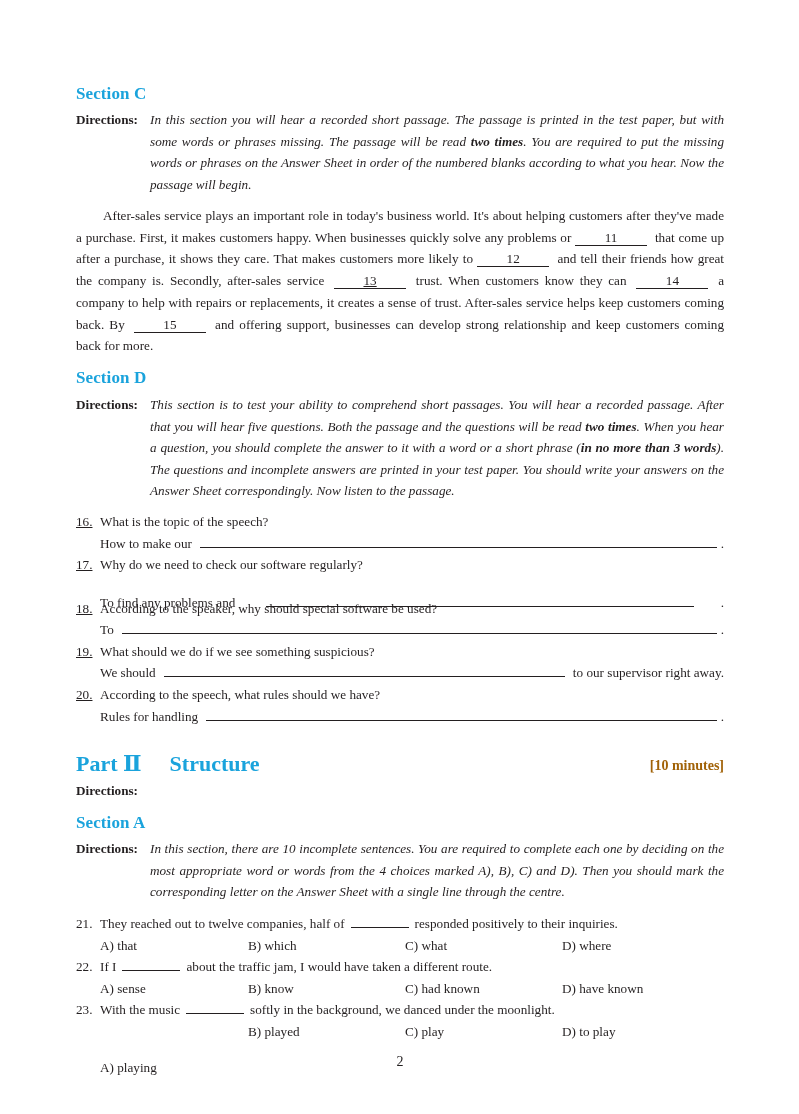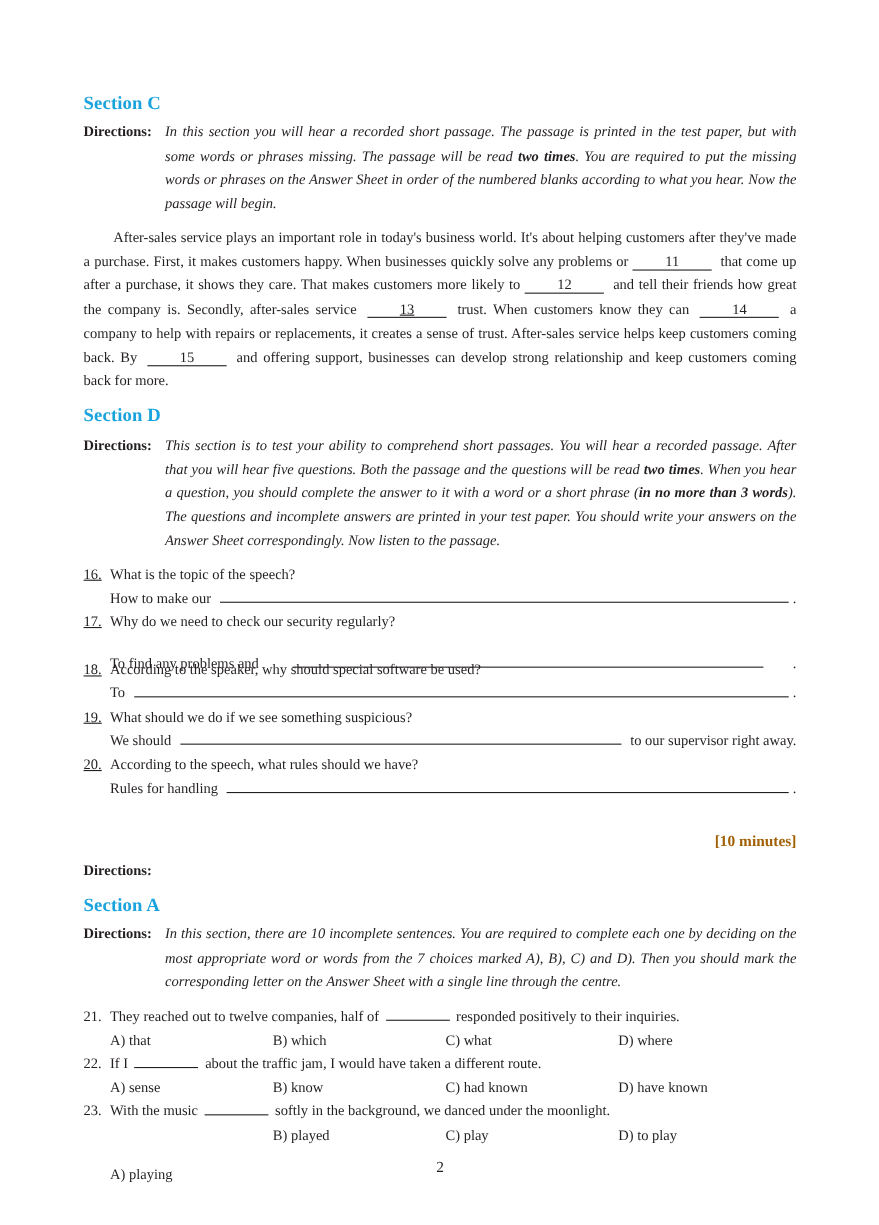--- a/index.html
+++ b/index.html
@@ -76,21 +76,21 @@
   <div class="q" style="top:511px;">
     <span class="num">16.</span><span>What is the topic of the speech?</span>
   </div>
   <div class="ans" style="top:533px;">
     <span>How to make our</span>
     <span class="line"></span>
     <span class="end">.</span>
   </div>
 
   <div class="q" style="top:554px;">
-    <span class="num">17.</span><span>Why do we need to check our security regularly?</span>
+    <span class="num">17.</span><span>Why do we need to check our software regularly?</span>
   </div>
   <div class="ans" style="top:592px;gap:23px;">
     <span>To find any problems and</span>
     <span class="line"></span>
     <span class="end">.</span>
   </div>
 
   <div class="q" style="top:598px;">
     <span class="num">18.</span><span>According to the speaker, why should special software be used?</span>
   </div>
@@ -112,30 +112,31 @@
   <div class="q" style="top:684px;">
     <span class="num">20.</span><span>According to the speech, what rules should we have?</span>
   </div>
   <div class="ans" style="top:706px;">
     <span>Rules for handling</span>
     <span class="line"></span>
     <span class="end">.</span>
   </div>
 
   <div style="position:absolute;top:750px;left:0;width:648px;height:30px;">
+    <h1 class="h-part" style="top:0;"><span>Part Ⅱ</span><span style="display:inline-block;width:28px;"></span><span>Structure</span></h1>
     <span class="part-time" style="top:8px;">[10 minutes]</span>
   </div>
   <div class="dir" style="top:780px;">
     <span class="label">Directions:</span>
   </div>
 
   <h2 class="h-section" style="top:813px;">Section A</h2>
   <div class="dir" style="top:838px;">
     <span class="label">Directions:</span>
-    <div class="body">In this section, there are 10 incomplete sentences. You are required to complete each one by deciding on the most appropriate word or words from the 7 choices marked A), B), C) and D). Then you should mark the corresponding letter on the Answer Sheet with a single line through the centre.</div>
+    <div class="body">In this section, there are 10 incomplete sentences. You are required to complete each one by deciding on the most appropriate word or words from the 4 choices marked A), B), C) and D). Then you should mark the corresponding letter on the Answer Sheet with a single line through the centre.</div>
   </div>
 
   <div class="mc" style="top:913px;">
     <span style="display:inline-block;width:24px;">21.</span><span>They reached out to twelve companies, half of</span><span class="short-blank"></span><span>responded positively to their inquiries.</span>
   </div>
   <div class="opts" style="top:935px;">
     <span class="opt" style="left:0;">A) that</span>
     <span class="opt" style="left:148px;">B) which</span>
     <span class="opt" style="left:305px;">C) what</span>
     <span class="opt" style="left:462px;">D) where</span>

